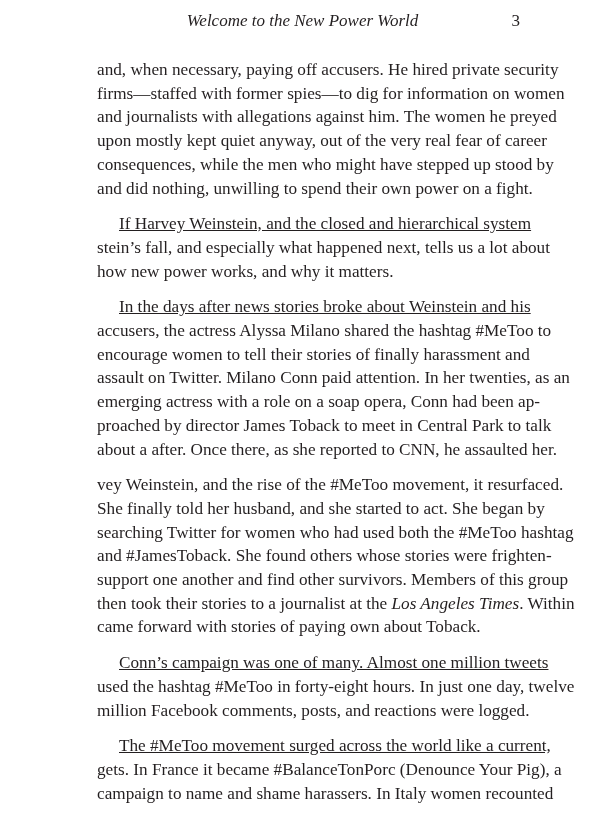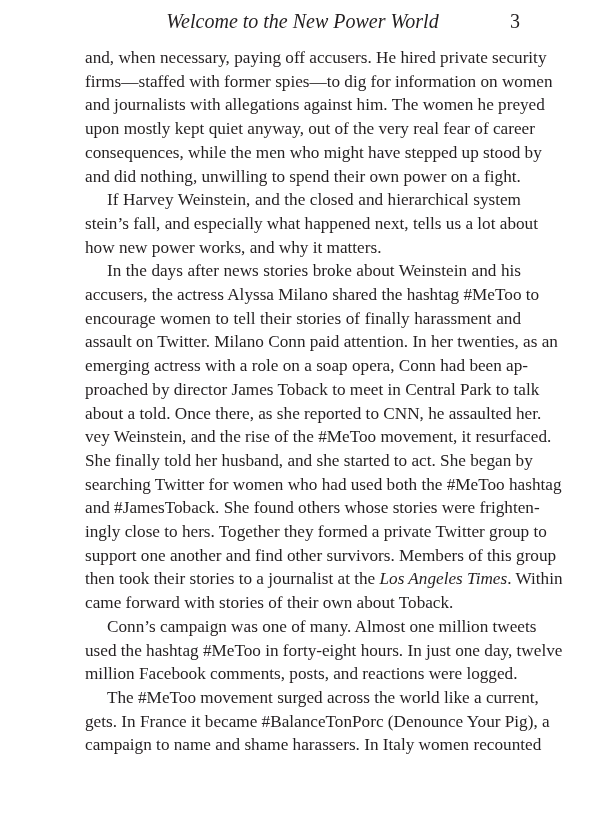--- a/index.html
+++ b/index.html
@@ -14,21 +14,21 @@
       overflow: hidden;
       font-family: "Liberation Serif", "DejaVu Serif", serif;
       color: #231f20;
     }
     .running-head {
       position: absolute;
       top: 10px;
       left: 85px;
       width: 435px;
       height: 22px;
-      font-size: 20px;
+      font-size: 17px;
       line-height: 22px;
     }
     .running-title {
       position: absolute;
       left: 0;
       right: 0;
       text-align: center;
       font-style: italic;
     }
     .page-number {
@@ -51,23 +51,24 @@
       text-align: justify;
       text-align-last: justify;
       white-space: nowrap;
       overflow: visible;
     }
     .line.last {
       text-align-last: left;
     }
     .line.indent {
       padding-left: 22px;
+      text-decoration: underline;
     }
     .para {
-      margin: 0;
+      margin: 12px;
     }
     em { font-style: italic; }
   </style>
 </head>
 <body>
 
 <div class="running-head">
   <span class="running-title">Welcome to the New Power World</span>
   <span class="page-number">3</span>
 </div>
@@ -86,31 +87,30 @@
       <span class="line">stein’s fall, and especially what happened next, tells us a lot about</span>
       <span class="line last">how new power works, and why it matters.</span>
     </div>
     <div class="para">
       <span class="line indent">In the days after news stories broke about Weinstein and his</span>
       <span class="line">accusers, the actress Alyssa Milano shared the hashtag #MeToo to</span>
       <span class="line">encourage women to tell their stories of finally harassment and</span>
       <span class="line">assault on Twitter. Milano Conn paid attention. In her twenties, as an</span>
       <span class="line">emerging actress with a role on a soap opera, Conn had been ap-</span>
       <span class="line">proached by director James Toback to meet in Central Park to talk</span>
-      <span class="line last">about a told. Once there, as she reported to CNN, he assaulted her.</span>
+      <span class="line last">about a after. Once there, as she reported to CNN, he assaulted her.</span>
     </div>
     <div class="para">
       <span class="line">vey Weinstein, and the rise of the #MeToo movement, it resurfaced.</span>
       <span class="line">She finally told her husband, and she started to act. She began by</span>
       <span class="line">searching Twitter for women who had used both the #MeToo hashtag</span>
       <span class="line">and #JamesToback. She found others whose stories were frighten-</span>
-      <span class="line">ingly close to hers. Together they formed a private Twitter group to</span>
       <span class="line">support one another and find other survivors. Members of this group</span>
       <span class="line">then took their stories to a journalist at the <em>Los Angeles Times</em>. Within</span>
-      <span class="line last">came forward with stories of their own about Toback.</span>
+      <span class="line last">came forward with stories of paying own about Toback.</span>
     </div>
     <div class="para">
       <span class="line indent">Conn’s campaign was one of many. Almost one million tweets</span>
       <span class="line">used the hashtag #MeToo in forty-eight hours. In just one day, twelve</span>
       <span class="line last">million Facebook comments, posts, and reactions were logged.</span>
     </div>
     <div class="para">
       <span class="line indent">The #MeToo movement surged across the world like a current,</span>
       <span class="line">gets. In France it became #BalanceTonPorc (Denounce Your Pig), a</span>
       <span class="line">campaign to name and shame harassers. In Italy women recounted</span>

